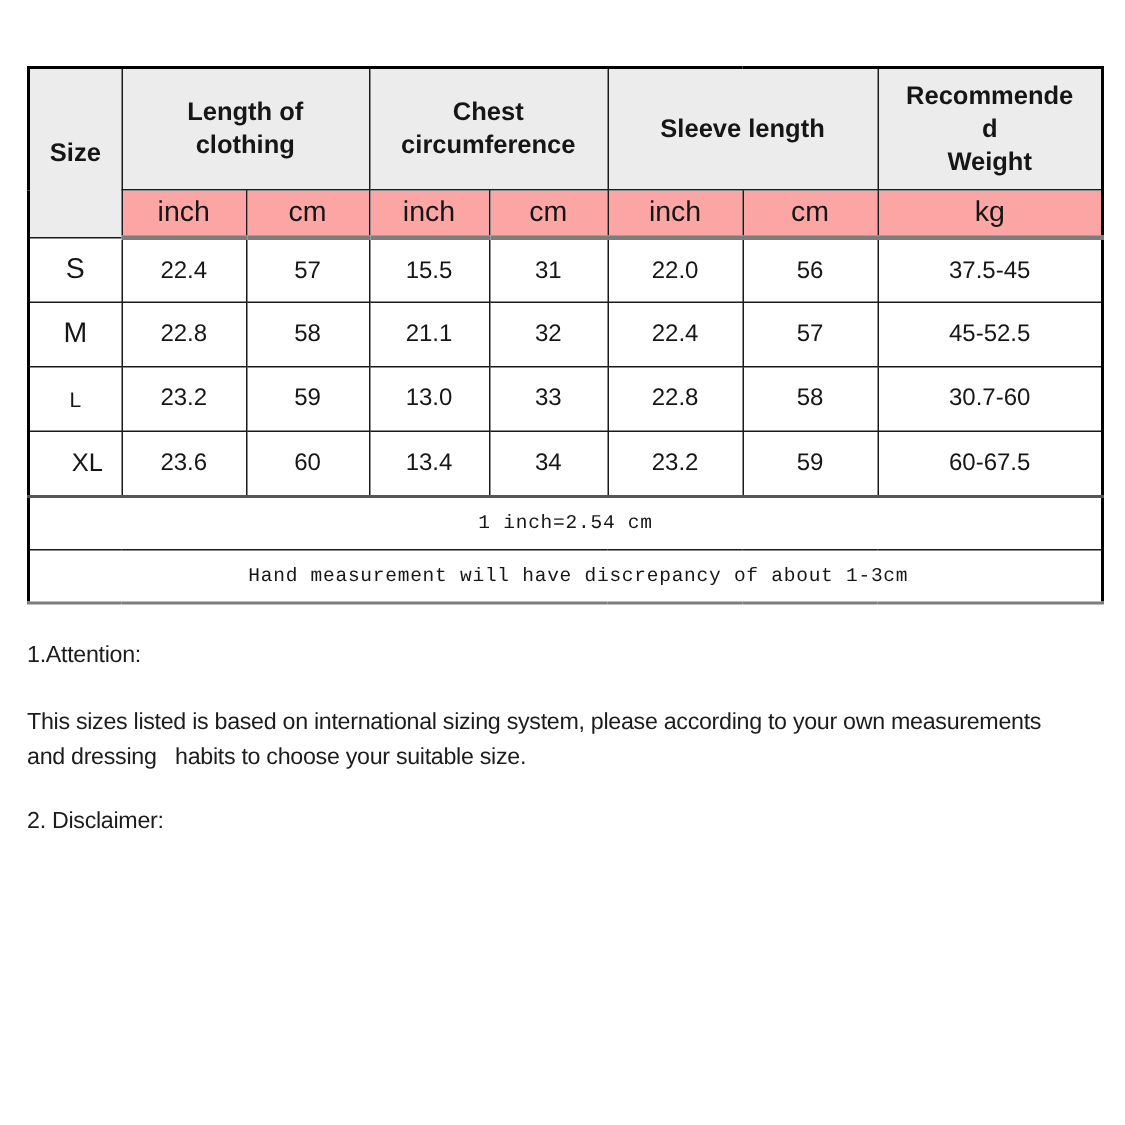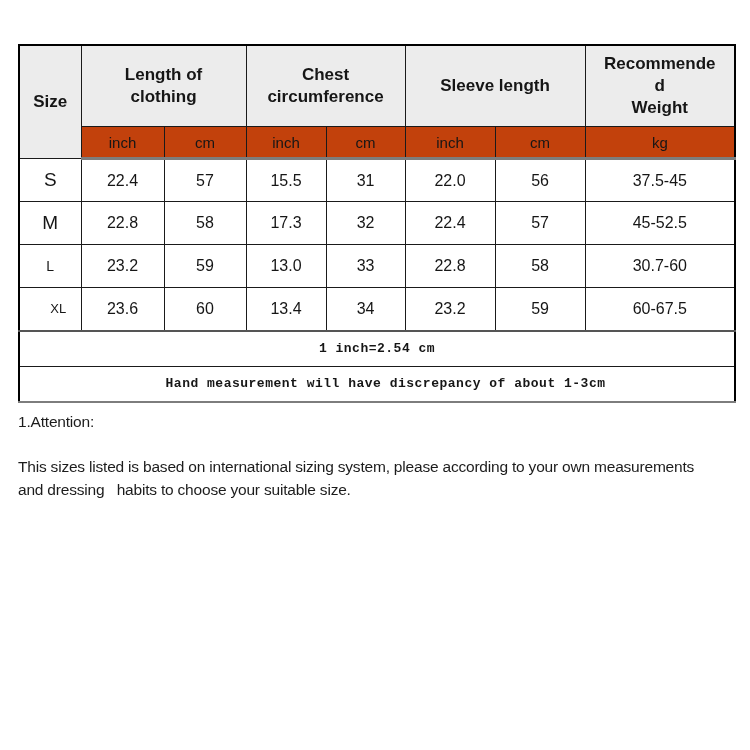--- a/index.html
+++ b/index.html
@@ -35,47 +35,47 @@
   tr.h1 th {
     height: 80px;
     background: #ececec;
     font-size: 17px;
     font-weight: bold;
     line-height: 22px;
     white-space: pre-line;
   }
   tr.h2 th {
     height: 30px;
-    background: #c2410c;
-    font-size: 15px;
+    background: #fca5a5;
+    font-size: 19px;
     font-weight: normal;
     border-bottom: 3px solid #7d7d7d;
   }
   th.size-head {
     background: #ececec;
     font-size: 17px;
     font-weight: bold;
   }
   tbody.data tr { height: 43px; font-size: 16px; }
   tbody.data td { background: #ffffff; }
   tbody.data tr:nth-child(1) td.size-cell { font-size: 19px; }
   tbody.data tr:nth-child(2) td.size-cell { font-size: 19px; }
   tbody.data tr:nth-child(3) td.size-cell { font-size: 14px; }
-  tbody.data tr:nth-child(4) td.size-cell { font-size: 13px; padding-left: 16px; }
+  tbody.data tr:nth-child(4) td.size-cell { font-size: 17px; padding-left: 16px; }
   tbody.notes td {
     height: 34px;
     font-family: "Liberation Mono", monospace;
-    font-weight: bold;
+    font-weight: normal;
     font-size: 13px;
     letter-spacing: 0.5px;
   }
   tbody.notes tr:first-child td { border-top: 2px solid #555555; }
   tbody.notes tr:last-child td { border-bottom: 2px solid #7d7d7d; padding-left: 17px; }
   .text-section {
-    padding: 7px 8px 0 18px;
+    padding: 22px 8px 0 18px;
     width: 724px;
     box-sizing: border-box;
     font-size: 15.5px;
     line-height: 23px;
     letter-spacing: -0.2px;
     color: #1c1c1c;
   }
   .para { margin: 0 0 20px 0; }
   .para-title { white-space: pre-wrap; }
   .para-body { white-space: pre-wrap; margin-top: 22px; }
@@ -126,21 +126,21 @@
         <td>15.5</td>
         <td>31</td>
         <td>22.0</td>
         <td>56</td>
         <td>37.5-45</td>
       </tr>
       <tr>
         <td class="size-cell">M</td>
         <td>22.8</td>
         <td>58</td>
-        <td>17.3</td>
+        <td>21.1</td>
         <td>32</td>
         <td>22.4</td>
         <td>57</td>
         <td>45-52.5</td>
       </tr>
       <tr>
         <td class="size-cell">L</td>
         <td>23.2</td>
         <td>59</td>
         <td>13.0</td>
@@ -169,16 +169,17 @@
       </tr>
     </tbody>
   </table>
 
   <div class="text-section">
     <div class="para">
       <div class="para-title">1.Attention:</div>
       <div class="para-body">This sizes listed is based on international sizing system, please according to your own measurements and dressing   habits to choose your suitable size.</div>
     </div>
     <div class="para">
+      <div class="para-title">2. Disclaimer:</div>
     </div>
   </div>
 
 </div>
 
 </body></html>

